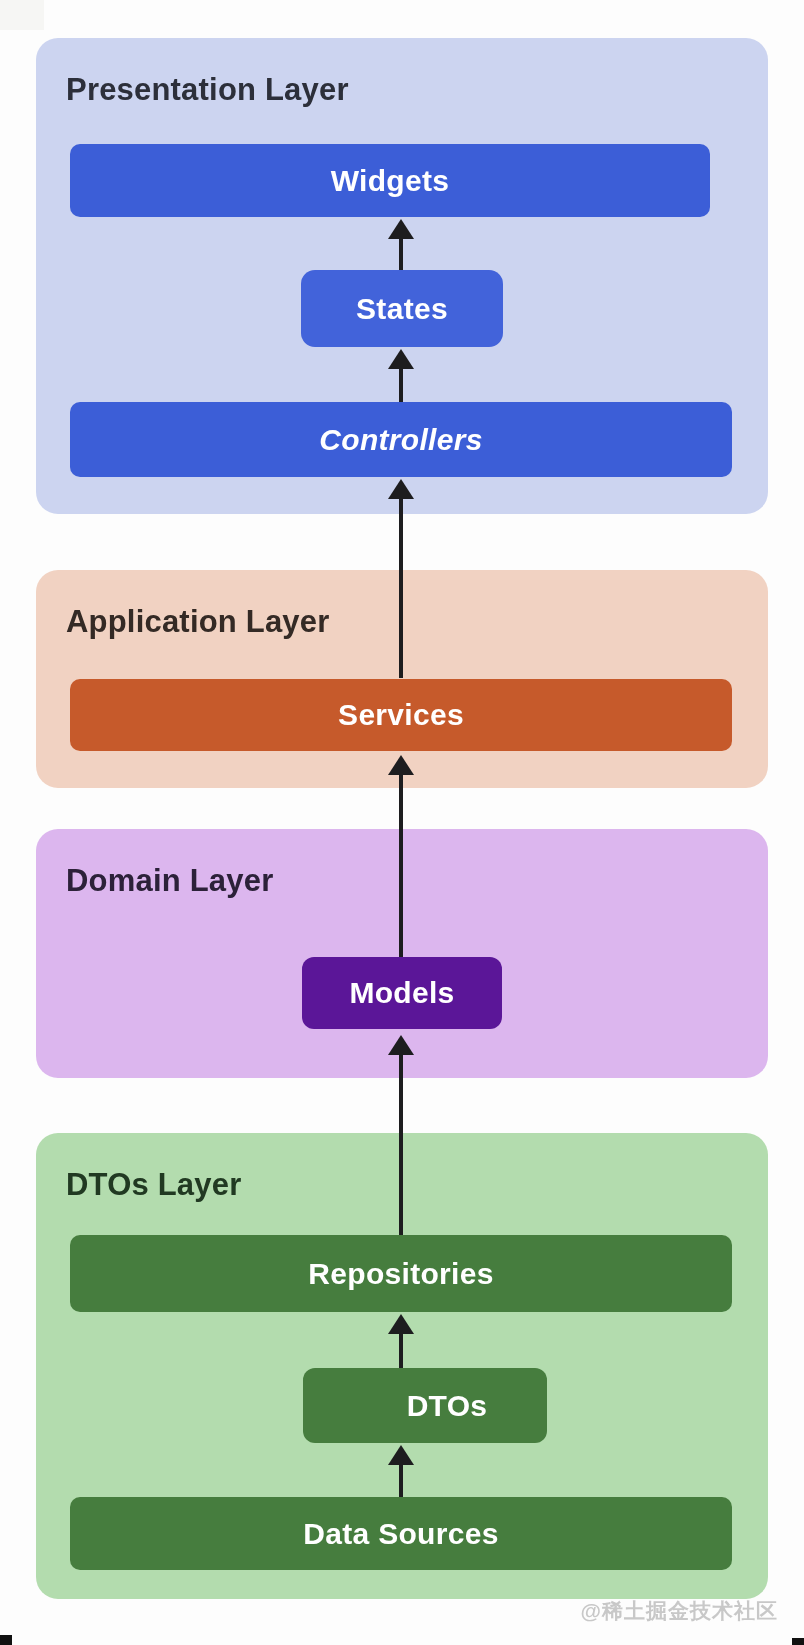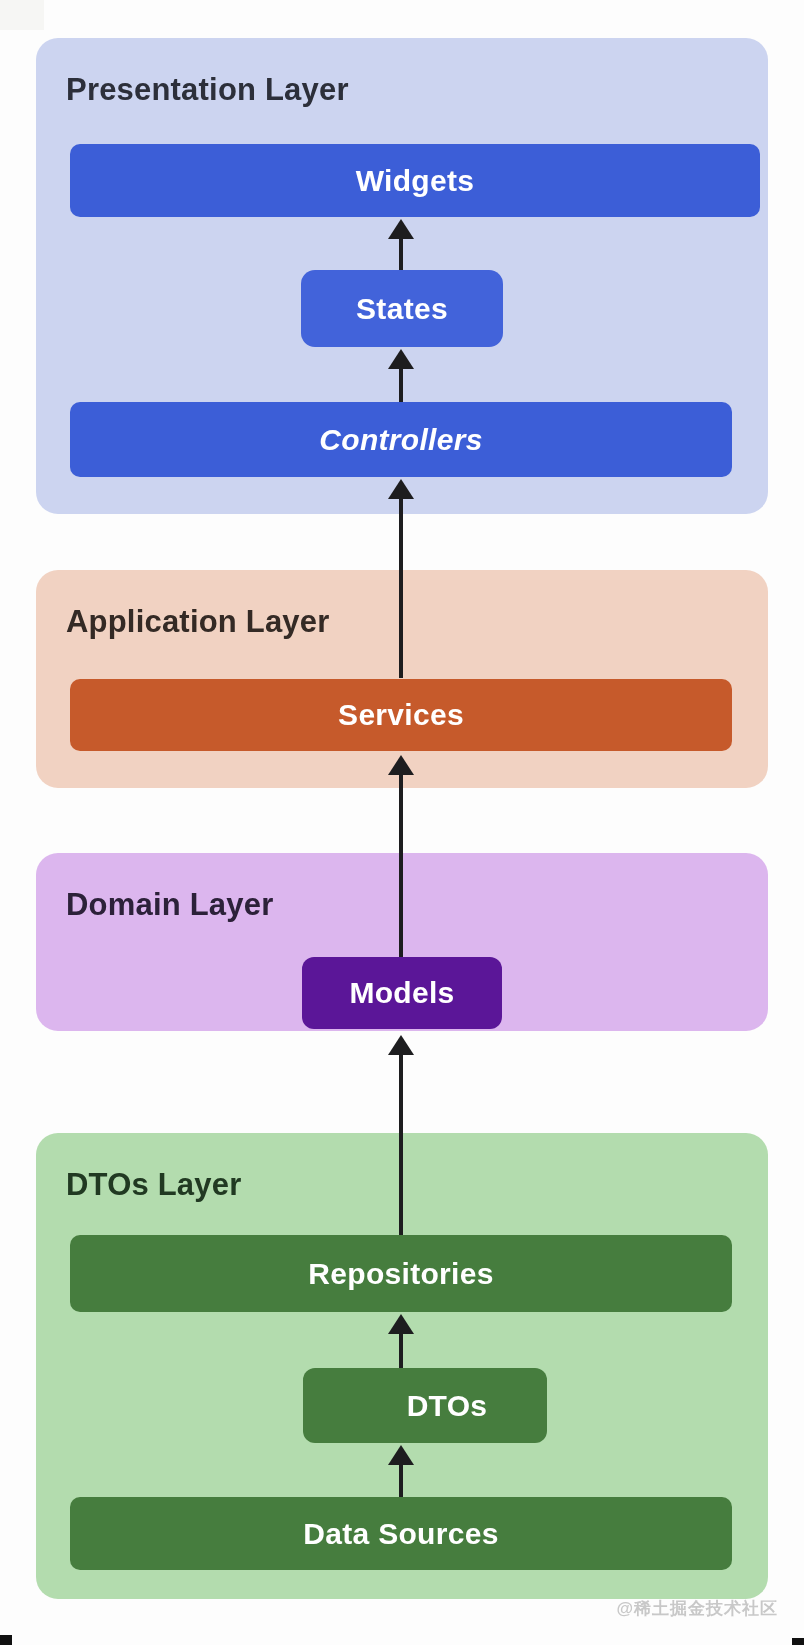--- a/index.html
+++ b/index.html
@@ -21,35 +21,35 @@
     position: absolute;
     left: 30px;
     top: 34px;
     margin: 0;
     font-size: 31px;
     font-weight: bold;
     letter-spacing: 0.2px;
   }
   .p1 { top: 38px;   height: 476px; }
   .p2 { top: 570px;  height: 218px; }
-  .p3 { top: 853px;  height: 178px; }
+  .p3 { top: 829px;  height: 249px; }
   .p4 { top: 1133px; height: 466px; }
 
   .node {
     position: absolute;
     display: flex;
     align-items: center;
     justify-content: center;
     color: #ffffff;
     font-size: 30px;
     font-weight: bold;
     letter-spacing: 0.3px;
     border-radius: 10px;
   }
-  .n-widgets      { left: 70px;  top: 144px;  width: 690px; height: 73px; }
+  .n-widgets      { left: 70px;  top: 144px;  width: 640px; height: 73px; }
   .n-states       { left: 301px; top: 270px;  width: 202px; height: 77px; border-radius: 14px; }
   .n-controllers  { left: 70px;  top: 402px;  width: 662px; height: 75px; }
   .n-services     { left: 70px;  top: 679px;  width: 662px; height: 72px; }
   .n-models       { left: 302px; top: 957px;  width: 200px; height: 72px; border-radius: 12px; }
   .n-repositories { left: 70px;  top: 1235px; width: 662px; height: 77px; }
   .n-dtos         { left: 303px; top: 1368px; width: 200px; height: 75px; border-radius: 12px; }
   .n-datasources  { left: 70px;  top: 1497px; width: 662px; height: 73px; }
 
   .arrow {
     position: absolute;
@@ -76,21 +76,21 @@
   .a3 { top: 479px;  height: 199px; }
   .a4 { top: 755px;  height: 202px; }
   .a5 { top: 1035px; height: 200px; }
   .a6 { top: 1314px; height: 54px; }
   .a7 { top: 1445px; height: 52px; }
 
   .watermark {
     position: absolute;
     right: 26px;
     top: 1597px;
-    font-size: 17px;
+    font-size: 21px;
     letter-spacing: 1px;
     font-weight: bold;
     text-shadow: 0 0 1px #ffffff;
   }
   .artifact { position: absolute; background: #111111; }
   .art-bl { left: 0;    top: 1635px; width: 12px; height: 10px; }
   .art-br { left: 792px; top: 1638px; width: 12px; height: 7px; }
   .art-tl { left: 0; top: 0; width: 44px; height: 30px; background: #f6f6f4; }
 </style>
 </head>

